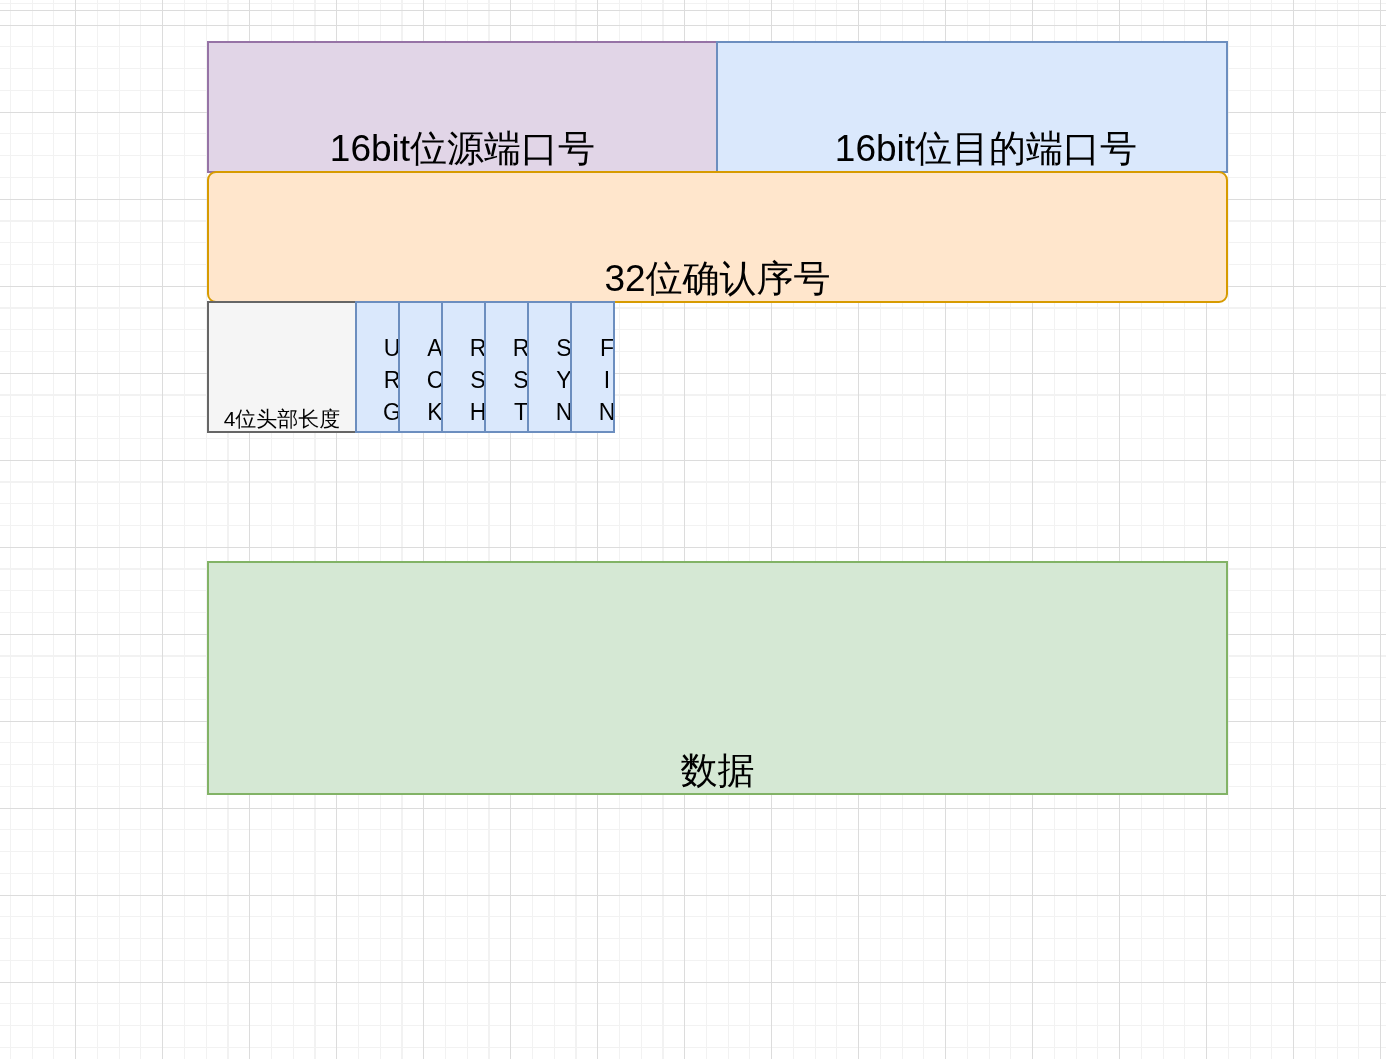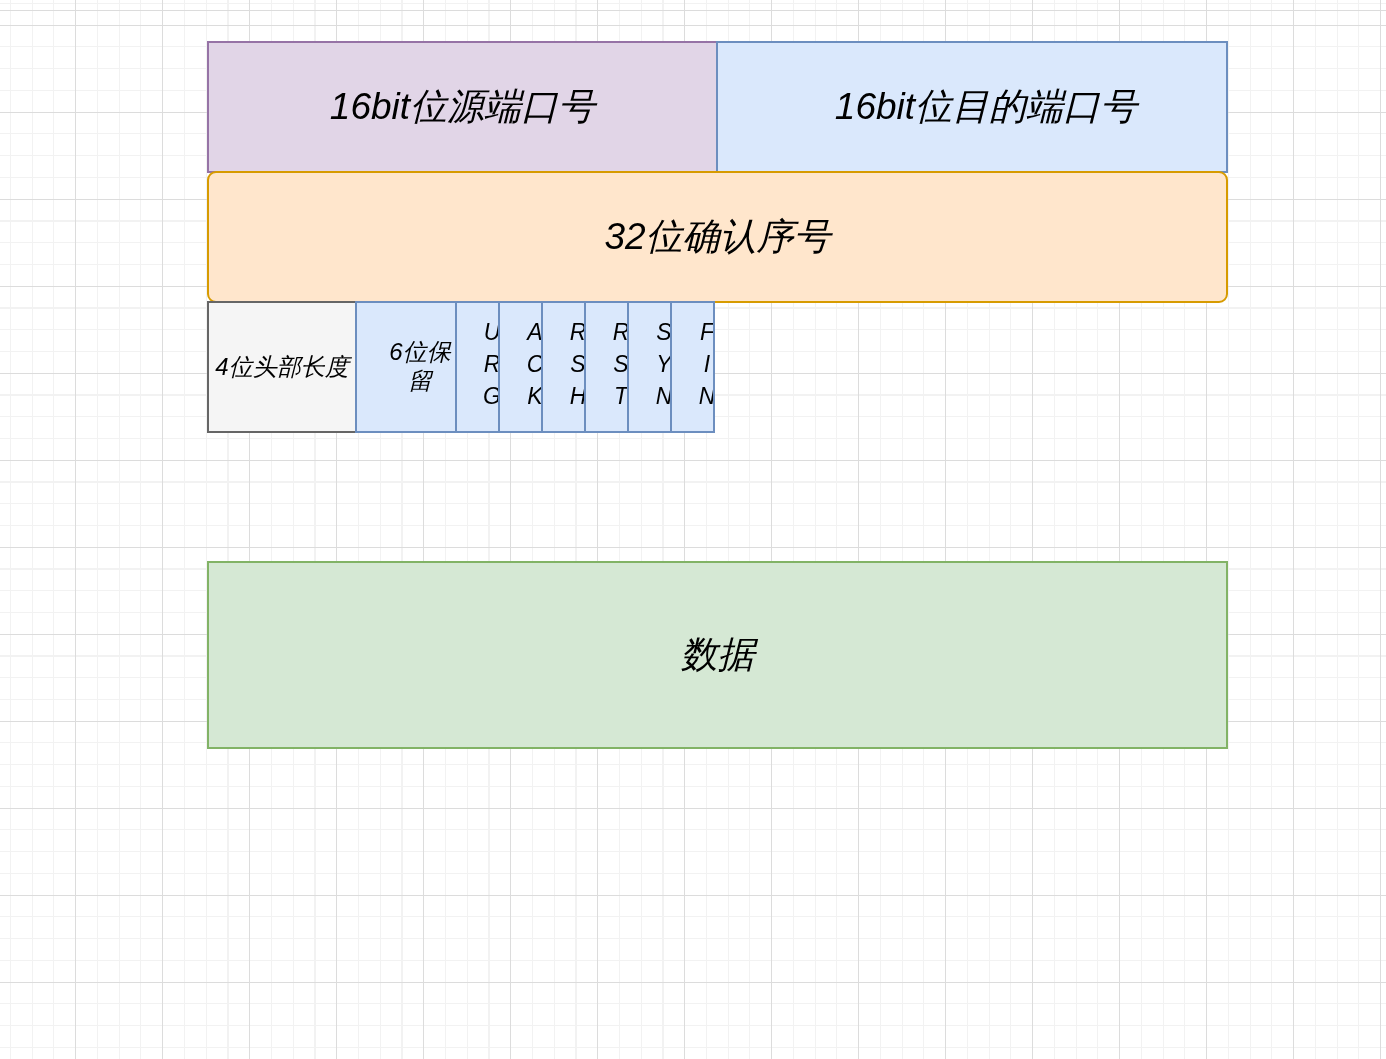--- a/index.html
+++ b/index.html
@@ -28,36 +28,35 @@
     left: 207px;
     top: 41px;
     width: 1021px;
   }
 
   .row {
     display: flex;
     height: 132px;
   }
   .row + .row { margin-top: -2px; }
-  .row.tall { height: 188px; }
+  .row.tall { height: 234px; }
 
   .cell {
     box-sizing: border-box;
     border: 2px solid #15803d;
     display: flex;
-    align-items: center;
+    align-items: flex-end;
     justify-content: center;
     text-align: center;
     overflow: hidden;
-    font-style: italic;
   }
   .cell + .cell { margin-left: -2px; padding-left: 28px; }
 
   .lbl      { font-size: 37px; line-height: 1.2; }
-  .lbl-sm   { font-size: 24px; line-height: 1.2; }
+  .lbl-sm   { font-size: 21px; line-height: 1.2; }
   .lbl-flag {
     font-size: 23px;
     writing-mode: vertical-rl;
     text-orientation: upright;
     letter-spacing: 6px;
     line-height: 1;
   }
 
   
   .w-hdrlen { width: 150px; }
@@ -89,23 +88,20 @@
   <div class="row">
     <div class="cell w-full" style="background-color: rgb(255, 230, 204); border-color: rgb(215, 155, 0); border-radius: 9px;">
       <span class="lbl">32位确认序号</span>
     </div>
   </div>
 
   <div class="row">
     <div class="cell w-hdrlen" style="background-color: rgb(245, 245, 245); border-color: rgb(102, 102, 102);">
       <span class="lbl-sm">4位头部长度</span>
     </div>
-    <div class="cell w-resv" style="background-color: rgb(218, 232, 252); border-color: rgb(108, 142, 191);">
-      <span class="lbl-sm">6位保留</span>
-    </div>
     <div class="cell w-flag" style="background-color: rgb(218, 232, 252); border-color: rgb(108, 142, 191);">
       <span class="lbl-flag">URG</span>
     </div>
     <div class="cell w-flag" style="background-color: rgb(218, 232, 252); border-color: rgb(108, 142, 191);">
       <span class="lbl-flag">ACK</span>
     </div>
     <div class="cell w-flag" style="background-color: rgb(218, 232, 252); border-color: rgb(108, 142, 191);">
       <span class="lbl-flag">RSH</span>
     </div>
     <div class="cell w-flag" style="background-color: rgb(218, 232, 252); border-color: rgb(108, 142, 191);">

